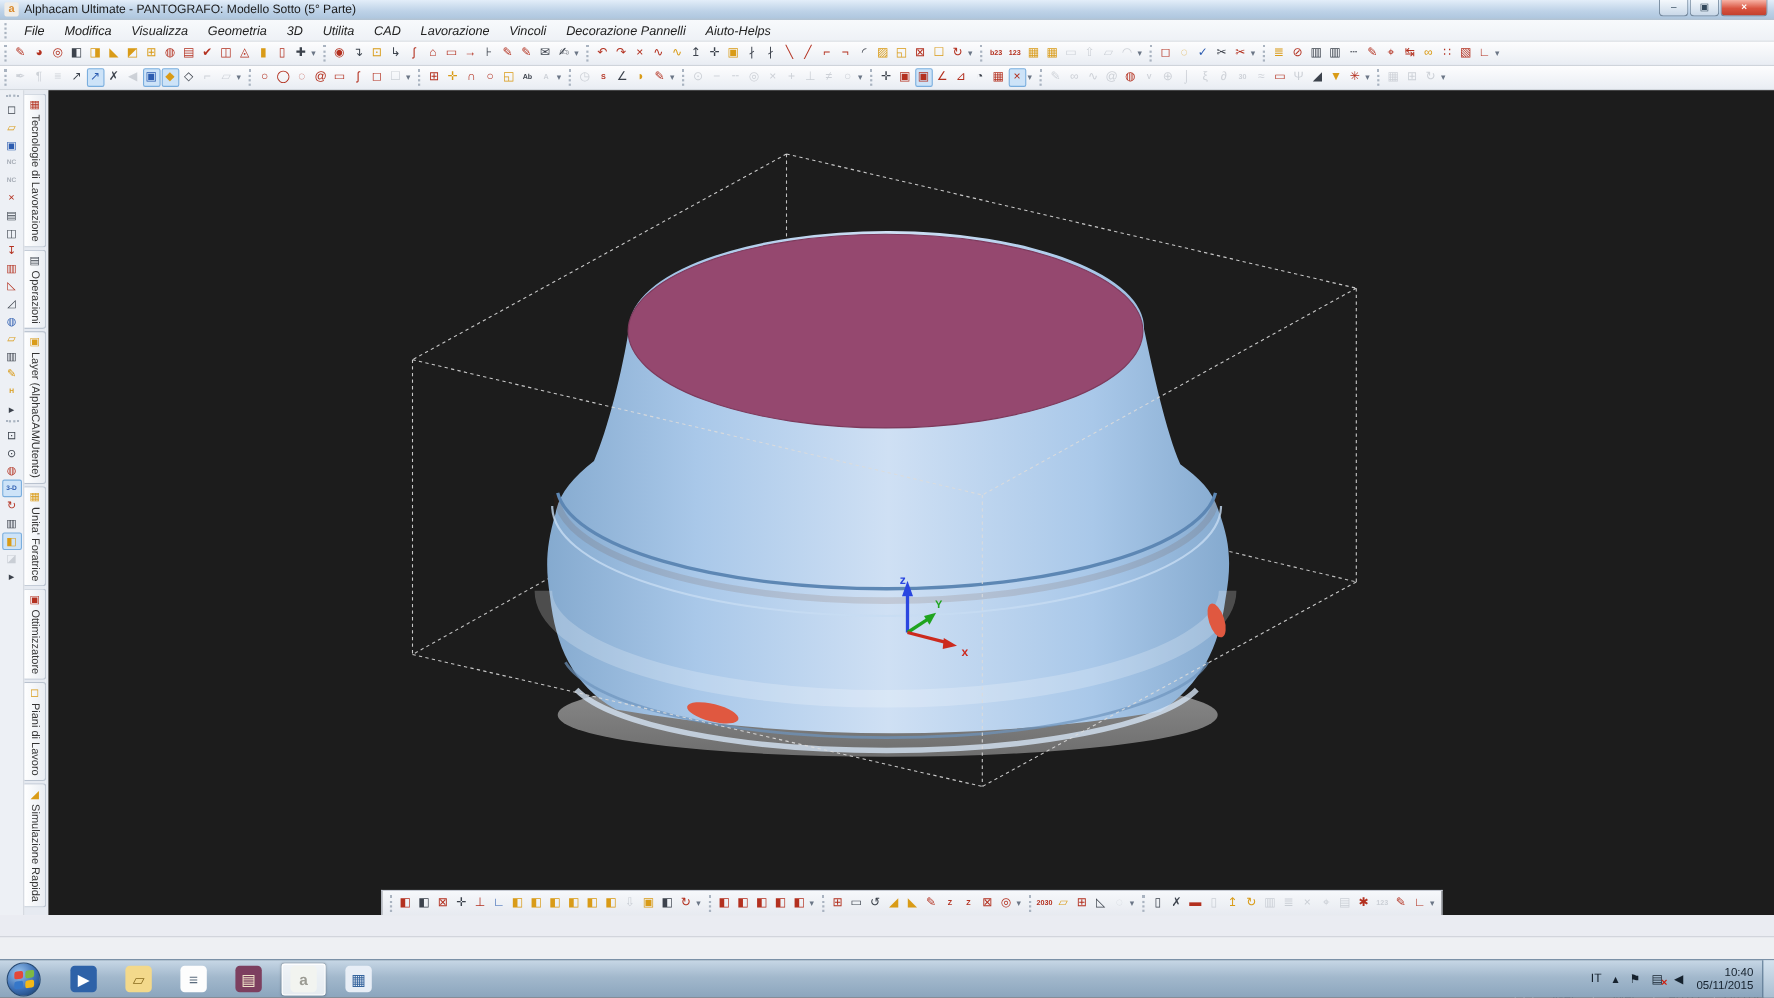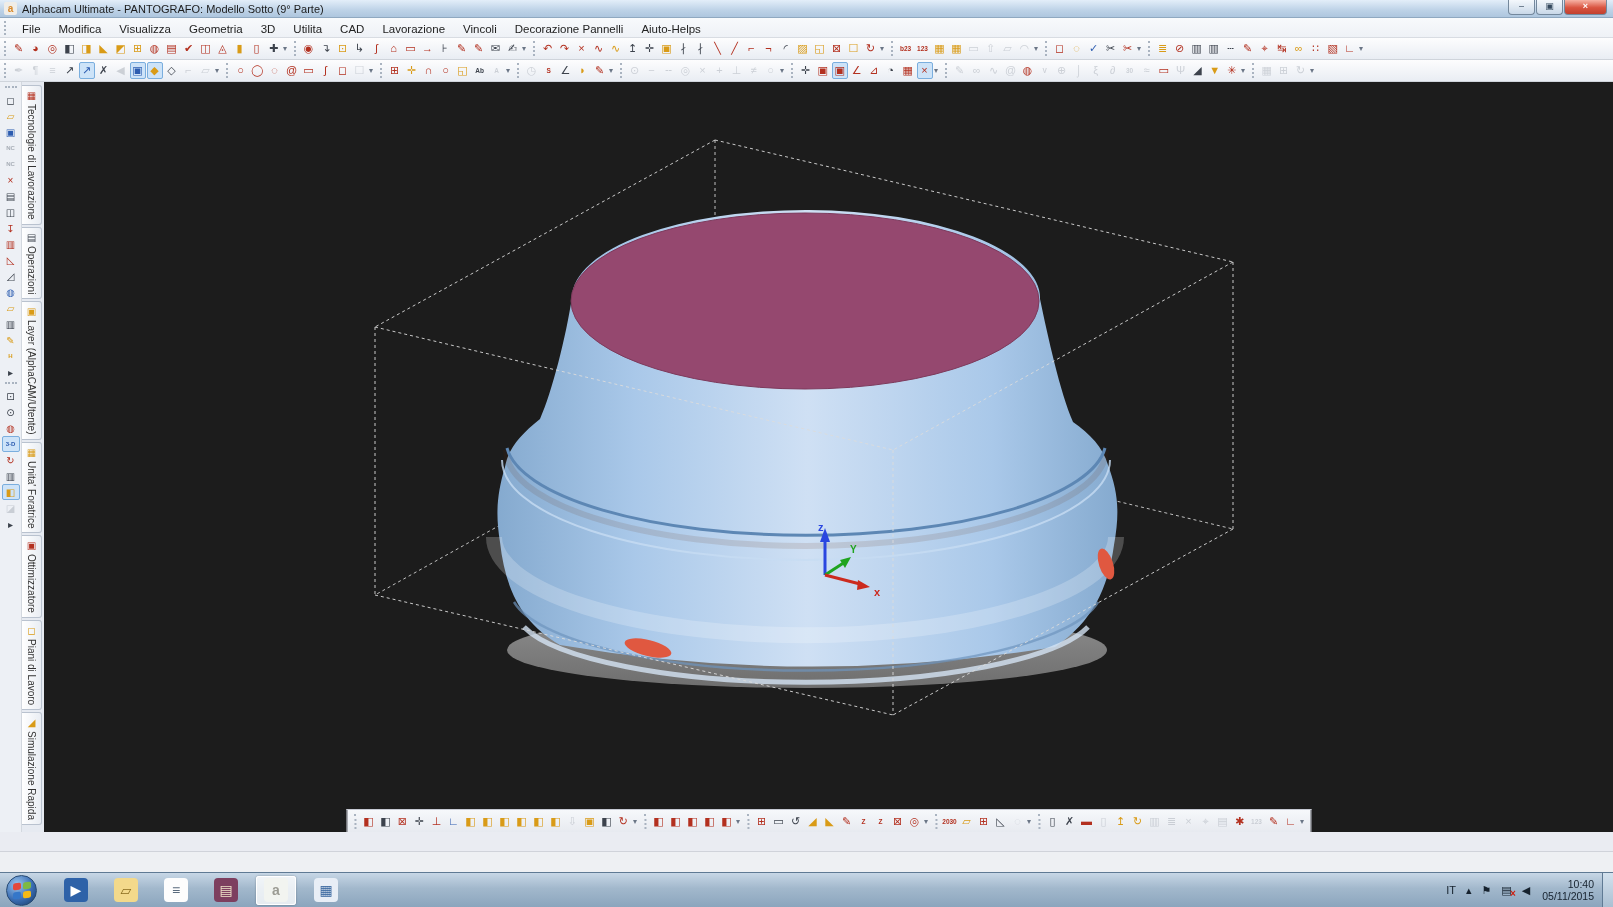--- a/index.html
+++ b/index.html
@@ -14,21 +14,21 @@
     color:#d98a2b;font-size:10px;font-weight:bold;display:inline-flex;align-items:center;justify-content:center;}
   .title{font-size:11px;color:#1b1b1b;white-space:nowrap;}
   .win-btns{position:absolute;right:6px;top:0;display:flex;}
   .win-btn{width:27px;height:15px;margin-left:1px;border:1px solid #74889c;border-top:none;
     border-radius:0 0 4px 4px;background:linear-gradient(#f4f8fc,#c9d8e8);color:#33485c;
     font-size:9px;line-height:13px;text-align:center;}
   .win-btn.close{width:43px;background:linear-gradient(#f7b3a5,#d95440 55%,#c2402e);color:#fff;font-weight:bold;}
 
   
   .menubar{position:absolute;left:0;top:18px;width:100%;height:20px;background:linear-gradient(#f8fafc,#eef1f6);
-    border-bottom:1px solid #d8dce2;display:flex;align-items:center;}
+    border-bottom:1px solid #d8dce2;display:flex;align-items:center;font-style:italic;}
   .grip-v{width:3px;height:14px;margin:0 6px 0 4px;border-left:2px dotted #aab4c0;}
   .menu-item{font-size:11.5px;color:#222;padding:2px 9px;white-space:nowrap;}
 
   
   .toolbar{position:absolute;left:0;width:100%;height:22px;background:linear-gradient(#fdfdfe,#e9edf3);
     border-bottom:1px solid #cfd4db;display:flex;align-items:center;overflow:hidden;}
   #tb1{top:38px;} #tb2{top:60px;}
   .tb-group{display:inline-flex;align-items:center;margin-right:2px;}
   .tb-grip{width:3px;height:15px;margin:0 3px 0 4px;border-left:2px dotted #a9b3c0;}
   .tb-i{display:inline-flex;width:16px;height:17px;margin:0 .5px;align-items:center;justify-content:center;
@@ -87,21 +87,21 @@
   .clock{text-align:right;font-size:10.5px;color:#16222e;line-height:12px;margin:0 8px 0 7px;}
   .show-desktop{width:11px;height:35px;border-left:1px solid #5f7a94;background:linear-gradient(#d4e2ee,#a9bed1);}
 </style>
 </head>
 <body>
 
 <div id="app">
 
   <div class="titlebar">
     <span class="app-ico">a</span>
-    <span class="title">Alphacam Ultimate - PANTOGRAFO: Modello Sotto (9° Parte)</span>
+    <span class="title">Alphacam Ultimate - PANTOGRAFO: Modello Sotto (5° Parte)</span>
     <span class="win-btns" id="win-btns">
         <span class="win-btn">–</span>
         <span class="win-btn">▣</span>
         <span class="win-btn close">×</span>
       </span>
   </div>
 
   <div class="menubar">
     <span class="grip-v"></span>
     <span class="menu-items" id="menu-items"><span class="menu-item">File</span><span class="menu-item">Modifica</span><span class="menu-item">Visualizza</span><span class="menu-item">Geometria</span><span class="menu-item">3D</span><span class="menu-item">Utilita</span><span class="menu-item">CAD</span><span class="menu-item">Lavorazione</span><span class="menu-item">Vincoli</span><span class="menu-item">Decorazione Pannelli</span><span class="menu-item">Aiuto-Helps</span></span>

